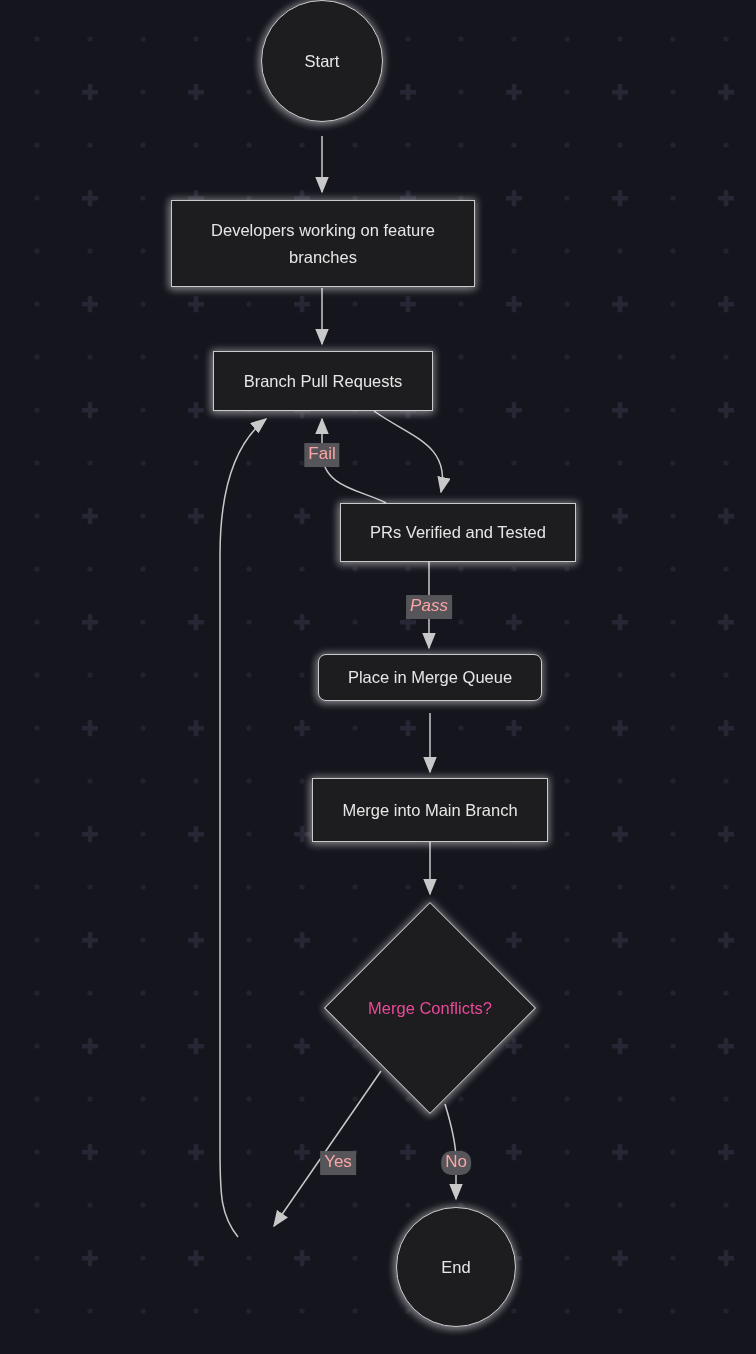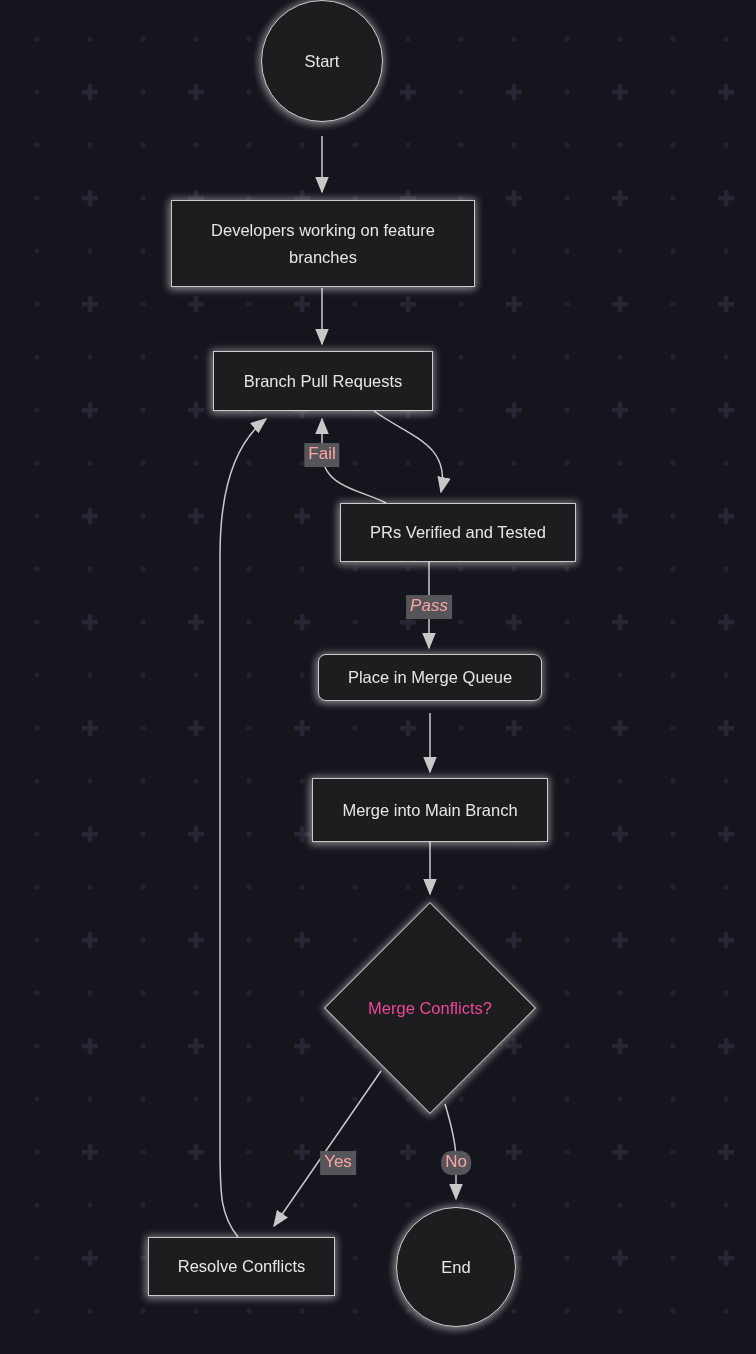--- a/index.html
+++ b/index.html
@@ -133,23 +133,20 @@
     <span>Place in Merge Queue</span>
   </div>
 
   <div class="node" id="node-merge-main">
     <span>Merge into Main Branch</span>
   </div>
 
   <div class="node diamond-shape" id="node-merge-conflicts"></div>
   <div class="diamond-label" id="label-merge-conflicts">Merge Conflicts?</div>
 
-  <div class="node" id="node-resolve">
-    <span>Resolve Conflicts</span>
-  </div>
 
   <div class="node circle" id="node-end">
     <span>End</span>
   </div>
 
   <div class="edge-label" id="edge-label-fail">Fail</div>
   <div class="edge-label" id="edge-label-pass">Pass</div>
   <div class="edge-label" id="edge-label-yes">Yes</div>
   <div class="edge-label" id="edge-label-no">No</div>
 

